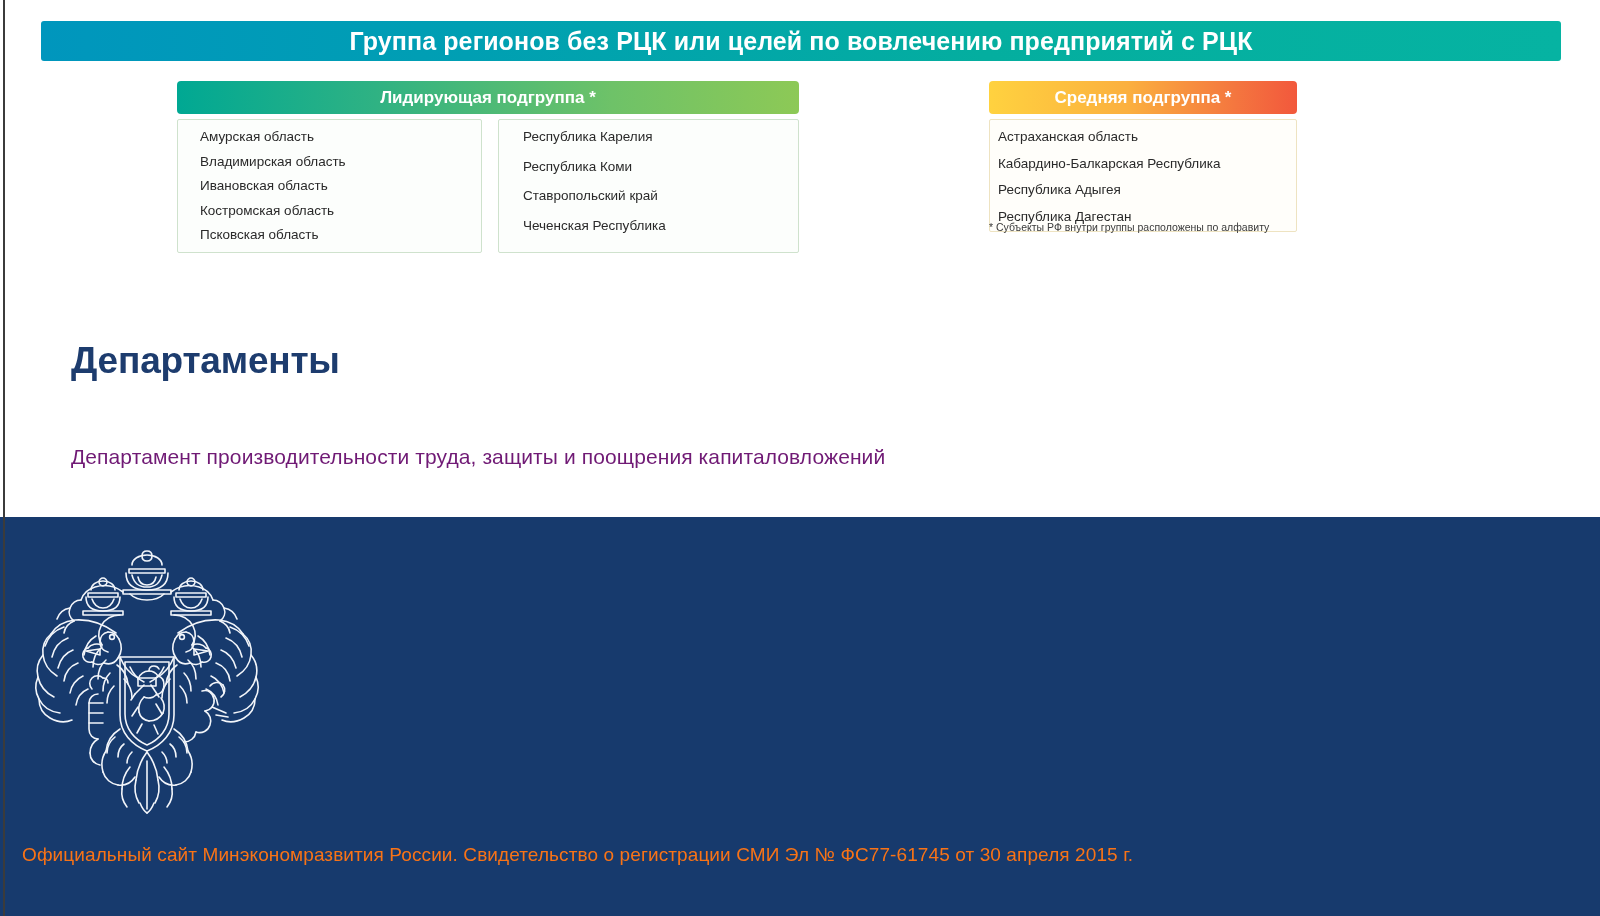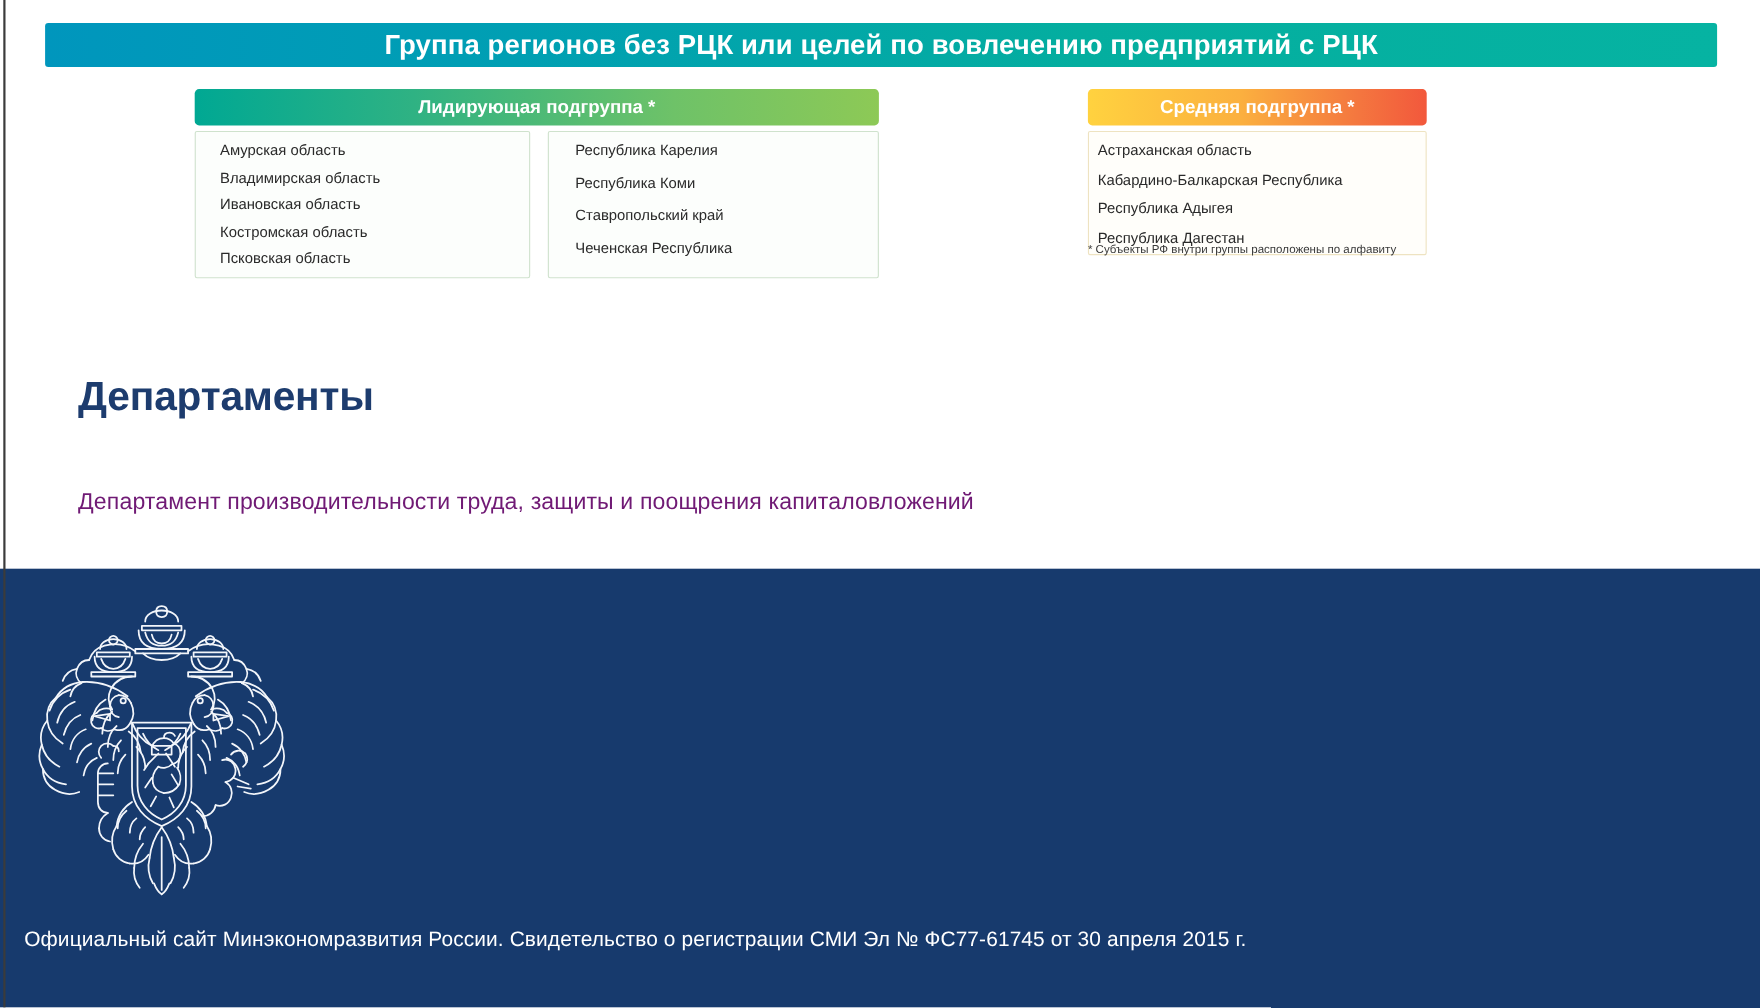--- a/index.html
+++ b/index.html
@@ -184,21 +184,21 @@
     height: 276px;
   }
 
   .emblem svg { width: 100%; height: 100%; display: block; }
 
   .footer-text {
     position: absolute;
     left: 22px;
     top: 327px;
     font-size: 19px;
-    color: #ffffff;
+    color: #f97316;
     white-space: nowrap;
     letter-spacing: 0.1px;
   }
 </style>
 </head>
 <body>
 
 <div class="page">
 
   <div class="page-left-rule"></div>

